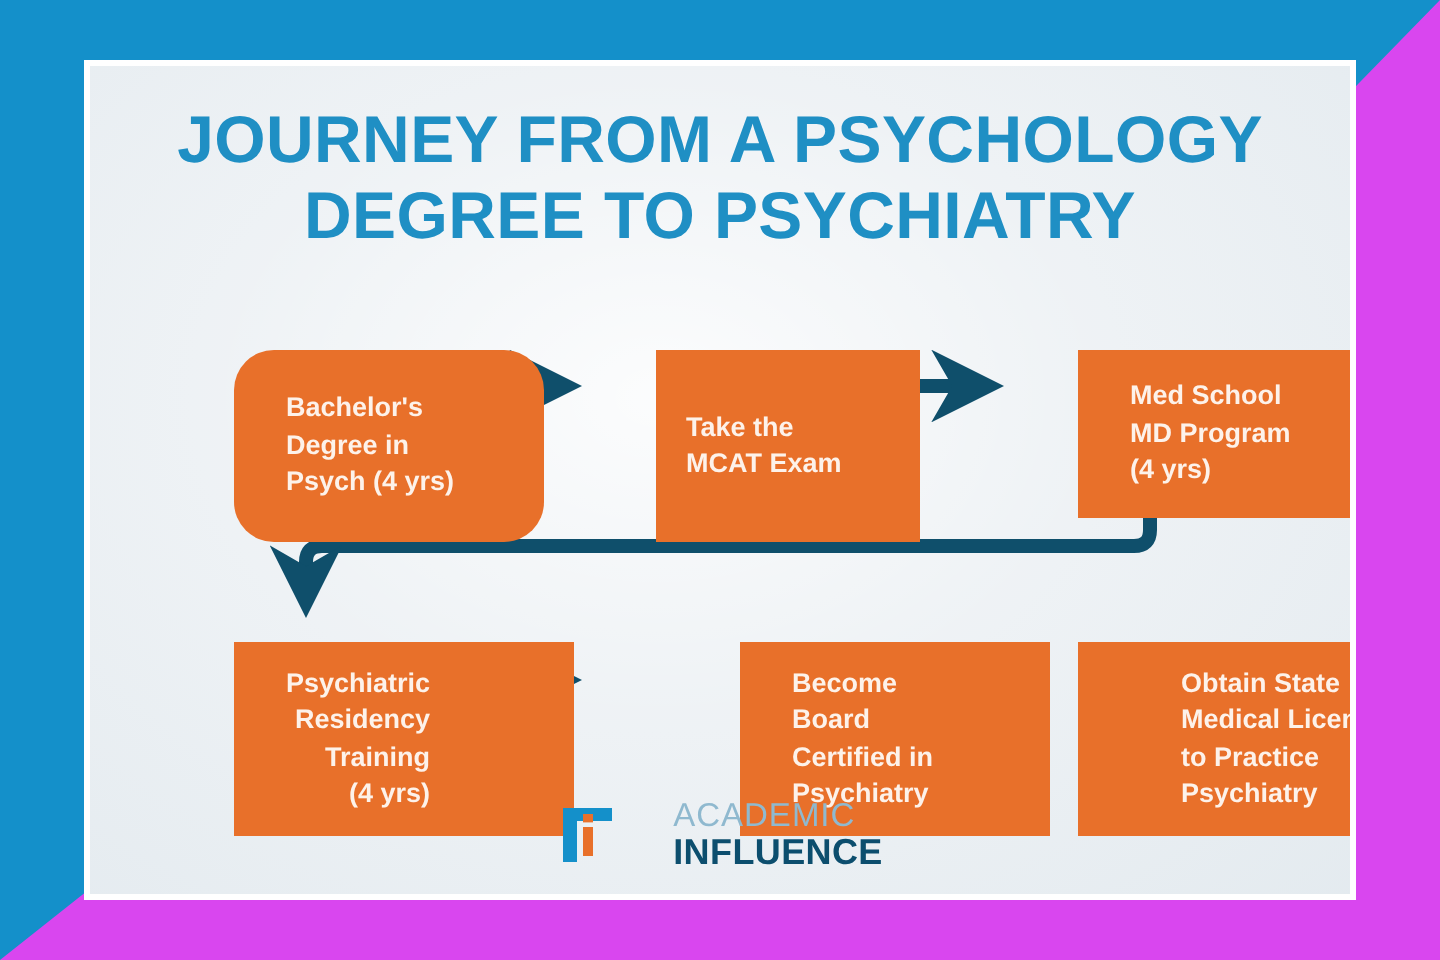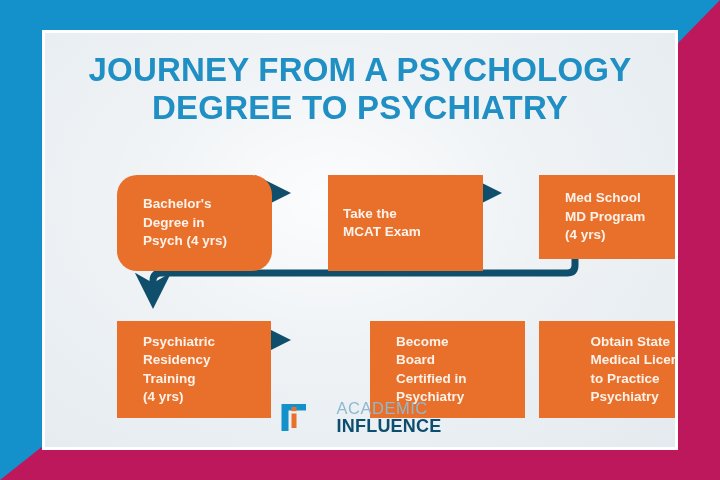--- a/index.html
+++ b/index.html
@@ -8,21 +8,21 @@
     width: 720px;
     height: 480px;
     overflow: hidden;
     font-family: "Liberation Sans", sans-serif;
   }
 
   #stage {
     position: relative;
     width: 720px;
     height: 480px;
-    background: #be185d;
+    background: #d946ef;
     overflow: hidden;
   }
 
   
   .frame-light {
     position: absolute;
     inset: 0;
     background: #1490ca;
     clip-path: polygon(0 0, 720px 0, 640px 82px, 82px 415px, 0 480px);
   }
@@ -76,24 +76,24 @@
     font-weight: bold;
     display: flex;
     align-items: center;
     box-sizing: border-box;
     padding: 0 0 0 26px;
     white-space: pre-line;
   }
 
   
   .n1 { left: 72px;  top: 142px; width: 155px; height: 96px; border-radius: 20px; }
-  .n2 { left: 283px; top: 142px; width: 155px; height: 96px; padding-left: 15px; }
+  .n2 { left: 283px; top: 142px; width: 132px; height: 96px; padding-left: 15px; }
   .n3 { left: 494px; top: 142px; width: 155px; height: 84px; }
   
-  .n4 { left: 72px;  top: 288px; width: 154px; height: 97px; }
+  .n4 { left: 72px;  top: 288px; width: 170px; height: 97px; text-align: right; }
   .n5 { left: 283px; top: 288px; width: 155px; height: 97px; margin-left: 42px; }
   .n6 { left: 494px; top: 288px; width: 155px; height: 97px; justify-content: flex-end; }
 
   .connectors {
     position: absolute;
     inset: 0;
     pointer-events: none;
   }
 
   .logo {

